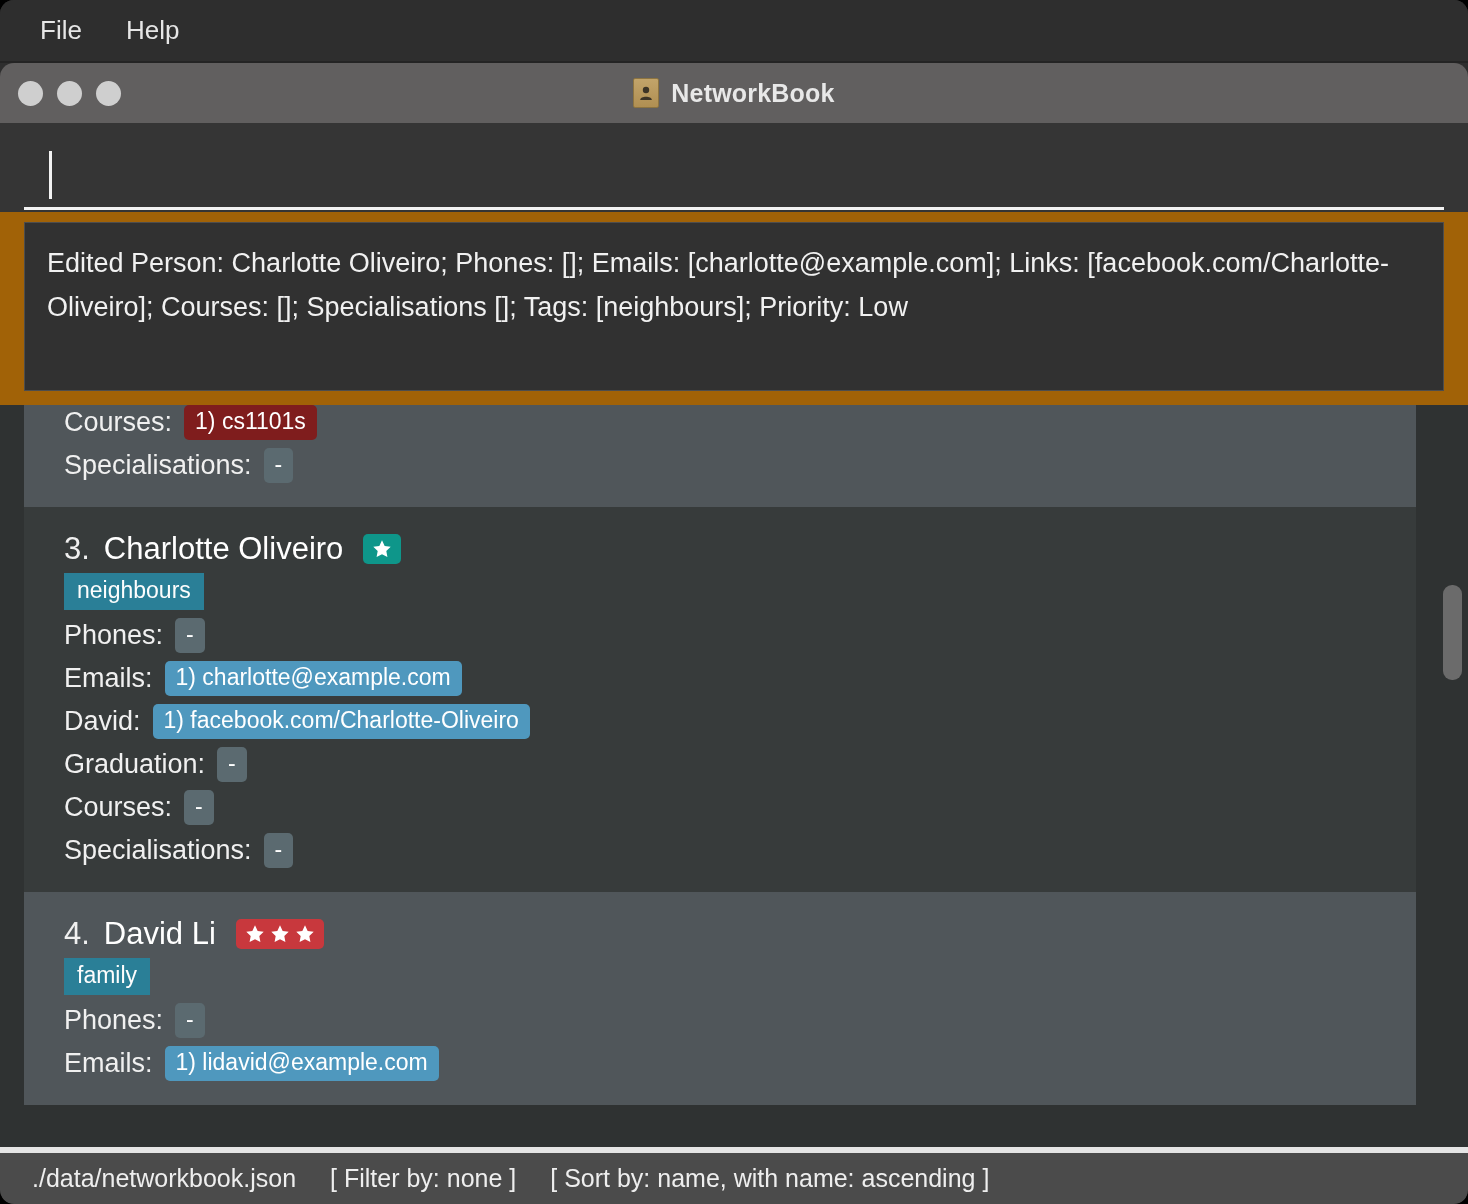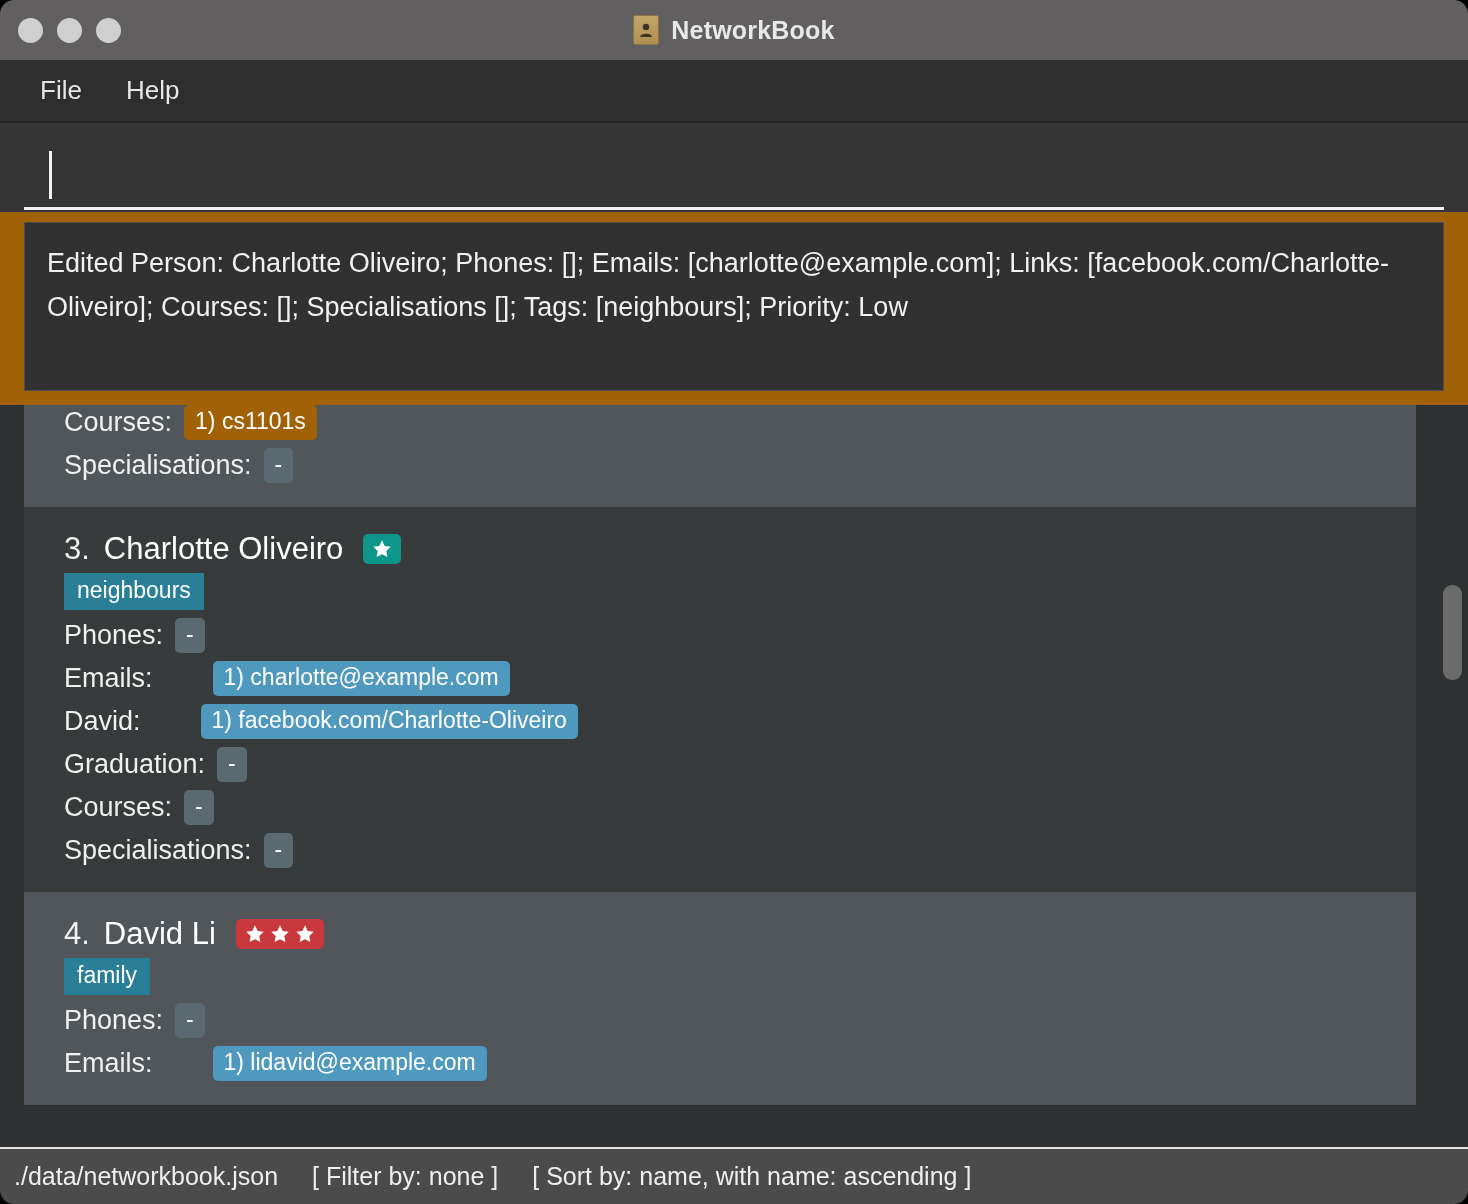--- a/index.html
+++ b/index.html
@@ -201,22 +201,22 @@
     font-size: 27px;
   }
   .chip {
     display: inline-block;
     color: #ffffff;
     font-size: 23px;
     padding: 3px 11px 5px 11px;
     border-radius: 5px;
   }
   .chip.empty  { background: #5b6a70; min-width: 26px; text-align: center; }
-  .chip.value  { background: #4f98be; margin-left: 48px; }
-  .chip.course { background: #a16207; }
+  .chip.value  { background: #4f98be; }
+  .chip.course { background: #7f1d1d; }
 
   
   #scrollbar-track {
     position: absolute;
     right: 4px; top: 0; bottom: 0;
     width: 24px;
     background: #2f3232;
   }
   #scrollbar-thumb {
     position: absolute;
@@ -225,58 +225,58 @@
     width: 19px;
     height: 95px;
     background: #6b6b6b;
     border-radius: 9px;
   }
 
   
   #status-bar {
     flex: 0 0 57px;
     background: #4b4b4b;
-    border-top: 2px solid #e5e5e5;
-    display: flex;
-    align-items: center;
-    padding-left: 14px;
+    border-top: 6px solid #e5e5e5;
+    display: flex;
+    align-items: center;
+    padding-left: 32px;
     gap: 34px;
     border-bottom-left-radius: 14px;
     border-bottom-right-radius: 14px;
   }
   .status-text {
     color: #eeeeee;
     font-size: 25px;
   }
 </style>
 </head>
 <body>
 
 <div id="app-window">
+
+  <div id="menu-bar">
+    <span class="menu-item">File</span>
+    <span class="menu-item">Help</span>
+  </div>
 
   <div id="title-bar">
     <div id="window-controls">
       <div class="win-dot"></div>
       <div class="win-dot"></div>
       <div class="win-dot"></div>
     </div>
     <div id="title-center">
       <span id="app-icon">
         <svg width="16" height="18" viewBox="0 0 16 18">
           <circle cx="8" cy="6" r="3.2" fill="#3c3426"></circle>
           <path d="M2.2 16 C2.2 11.8 13.8 11.8 13.8 16 Z" fill="#3c3426"></path>
         </svg>
       </span>
       <span id="title-text">NetworkBook</span>
     </div>
-  </div>
-
-  <div id="menu-bar">
-    <span class="menu-item">File</span>
-    <span class="menu-item">Help</span>
   </div>
 
   <div id="command-area">
     <div id="command-input-wrap">
       <div id="caret"></div>
       <input id="command-input" type="text" placeholder="" style="">
     </div>
   </div>
 
   <div id="result-area">

